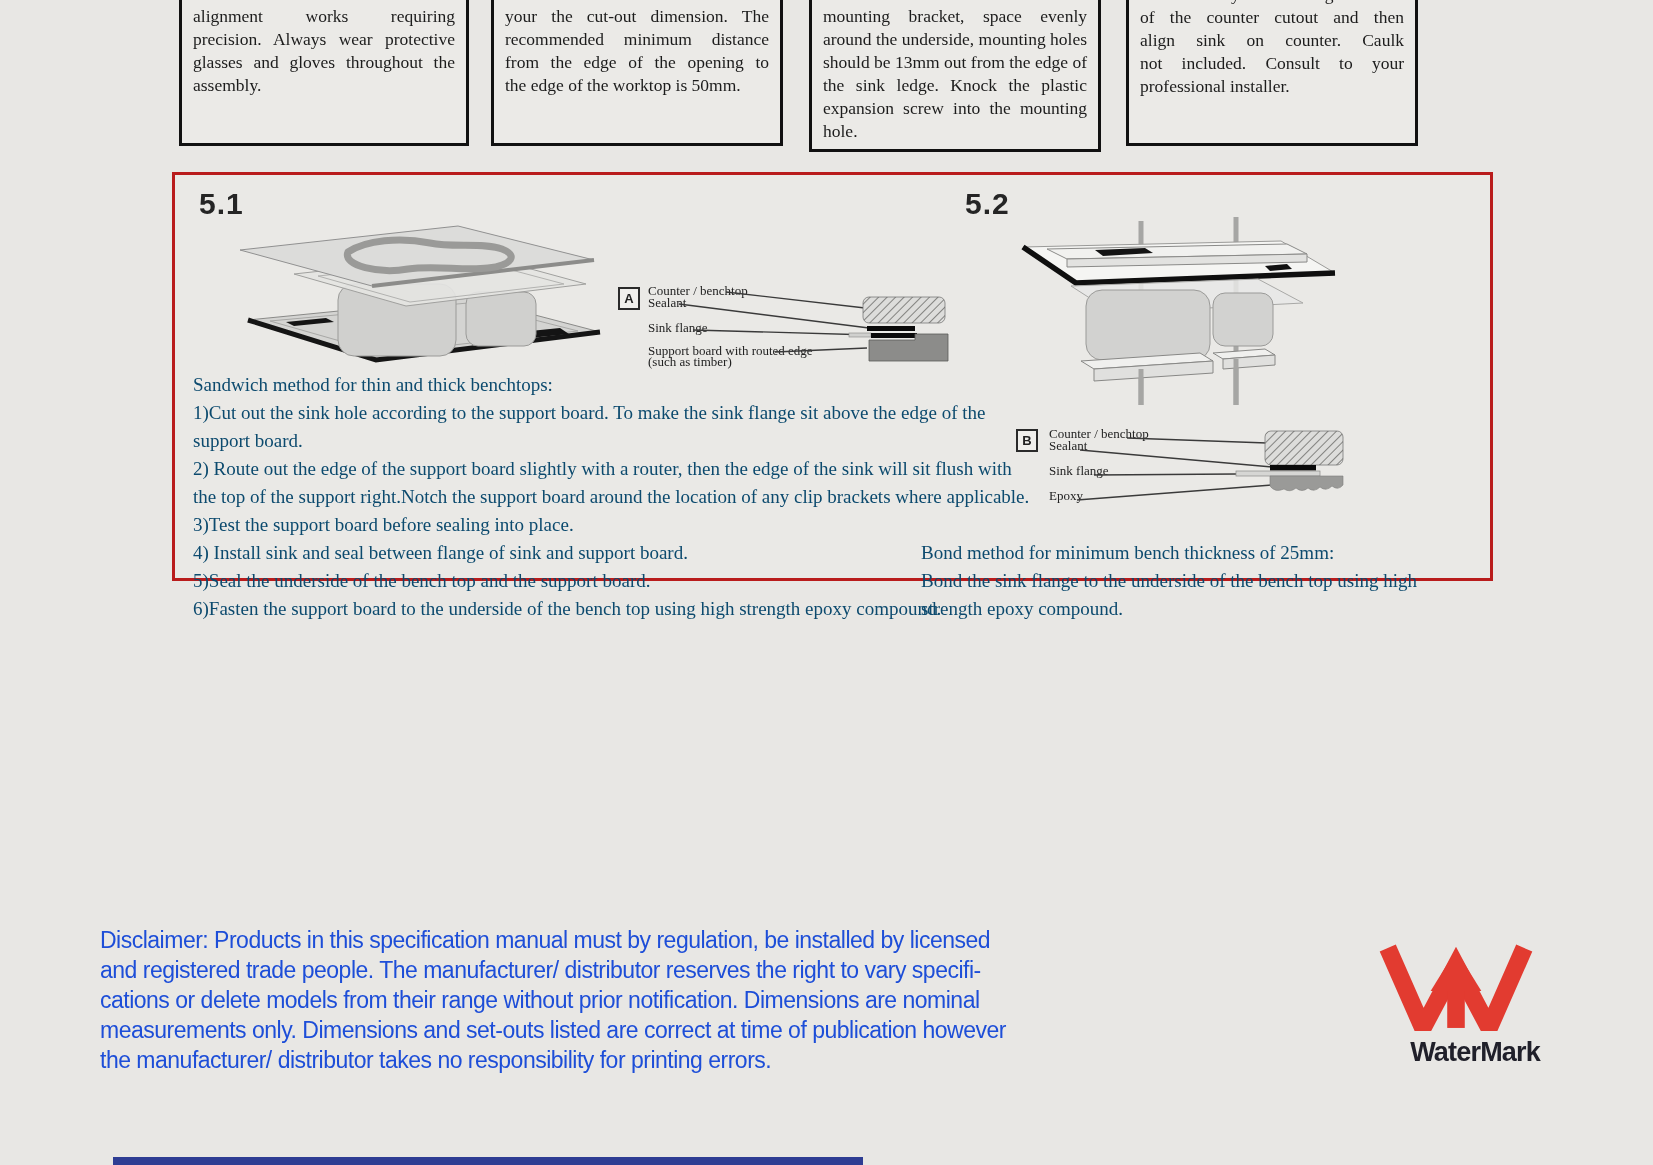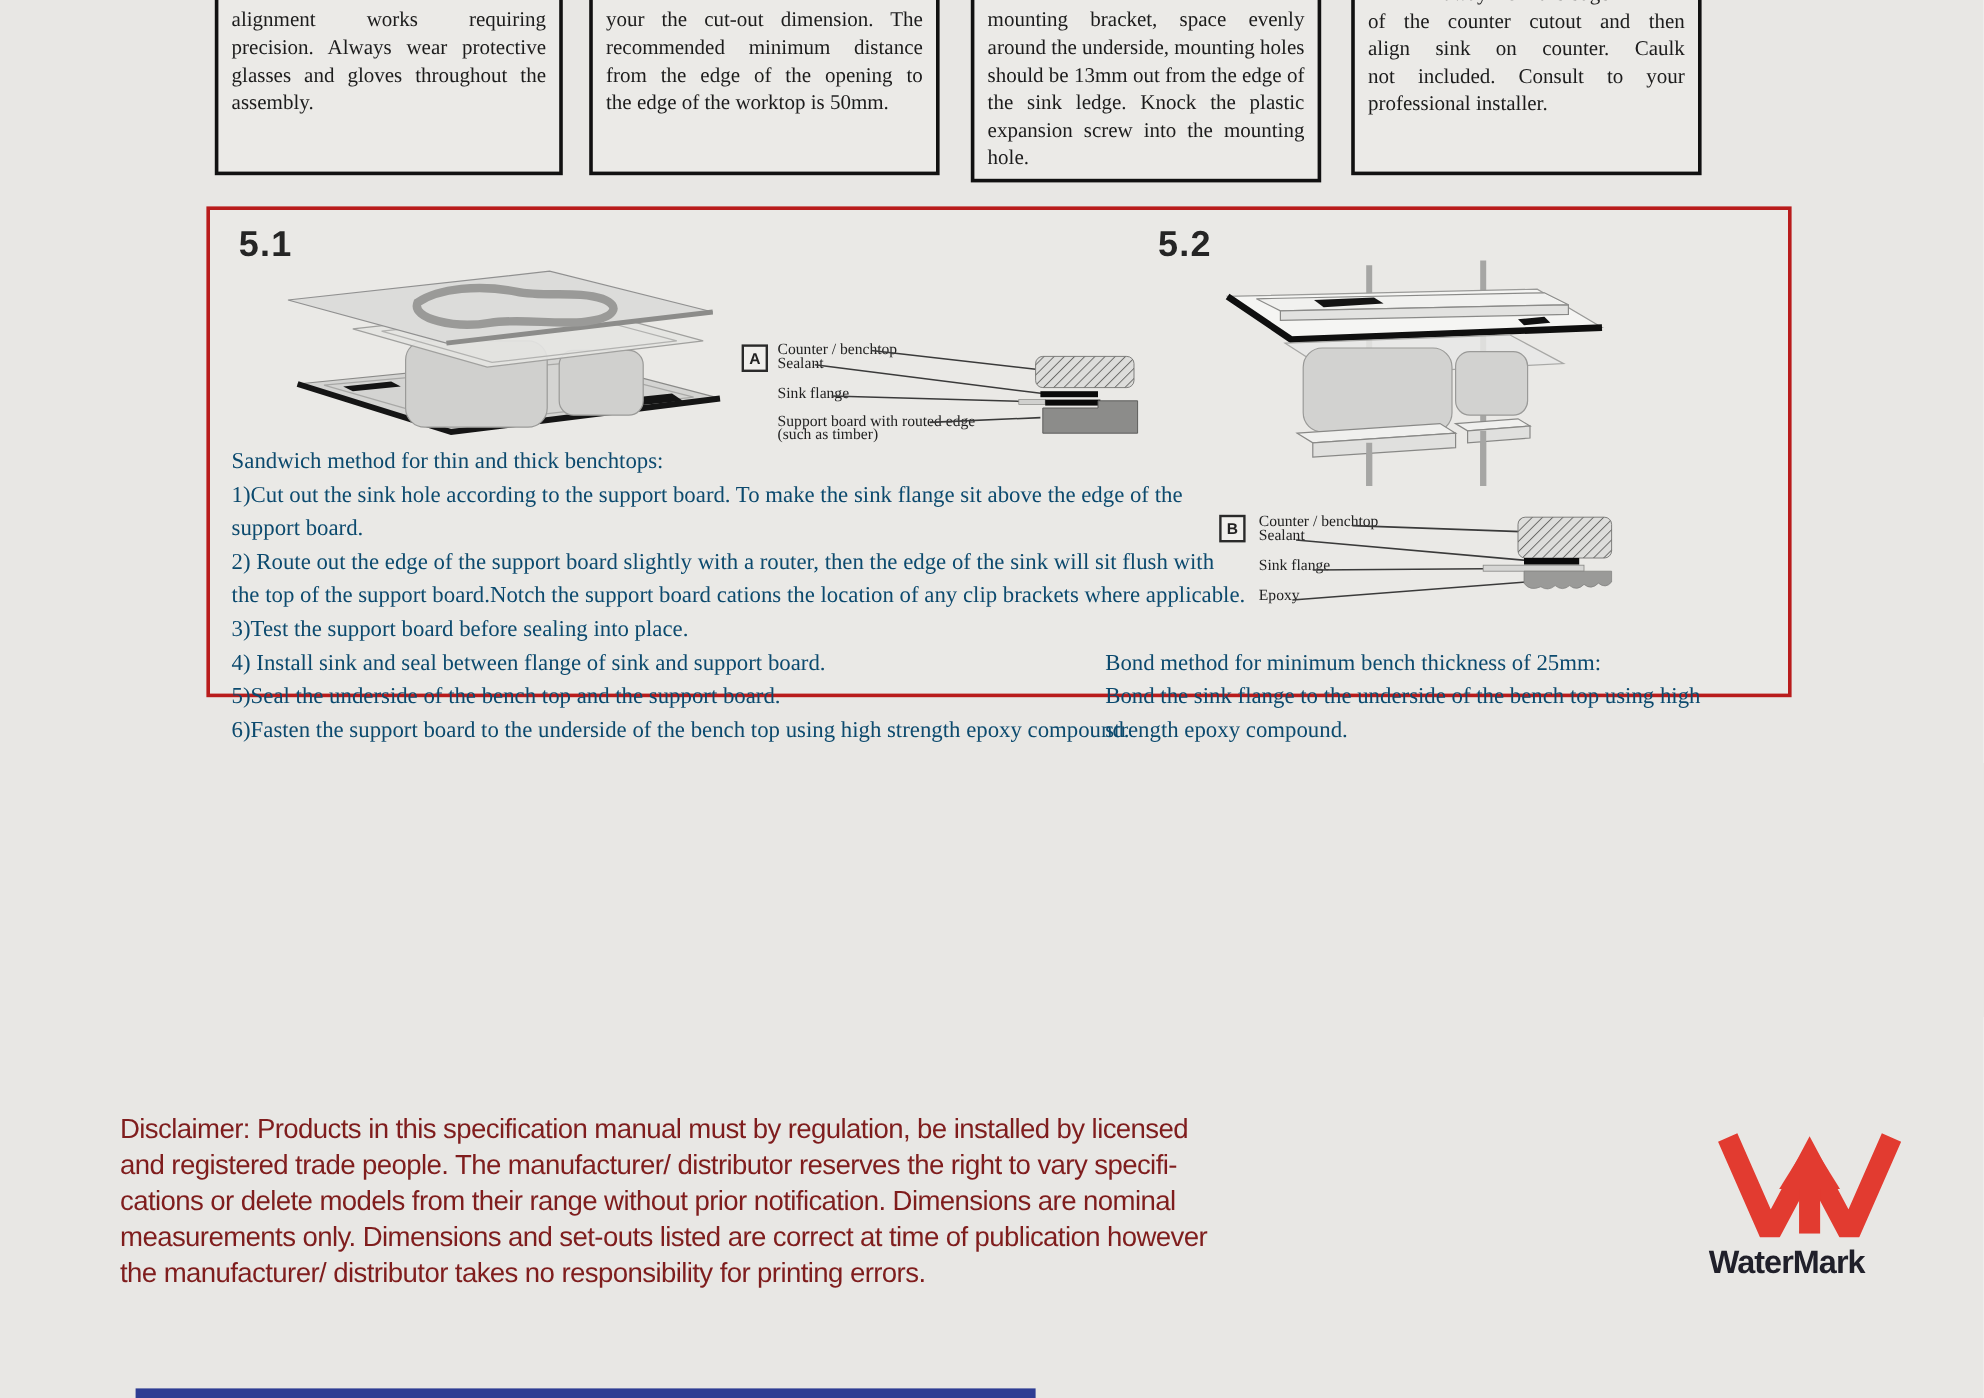--- a/index.html
+++ b/index.html
@@ -58,25 +58,25 @@
     font-size:13px;line-height:11px;color:#222;white-space:nowrap;
   }
   .steps{position:absolute;font-size:19px;color:#0c4a6e;}
   .steps .sline{height:28px;line-height:28px;white-space:nowrap;}
   .steps.s51{left:18px;top:196px;}
   .steps.s52{left:746px;top:364px;}
   
   .disclaimer{
     position:absolute;left:100px;top:925px;width:1040px;
     font-family:"Liberation Sans",sans-serif;
-    font-size:23px;line-height:30px;letter-spacing:-0.5px;color:#7f1d1d;
+    font-size:23px;line-height:30px;letter-spacing:-0.5px;color:#1d4ed8;
   }
   .disclaimer .dline{white-space:nowrap;}
   
-  .wm{position:absolute;left:1424px;top:943px;width:168px;text-align:left;}
+  .wm{position:absolute;left:1372px;top:943px;width:168px;text-align:right;}
   .wm svg{display:block;margin:0 auto;}
   .wm-text{
     font-family:"Liberation Sans",sans-serif;
     font-size:27px;font-weight:bold;letter-spacing:-0.8px;
     color:#20202a;margin-top:6px;
   }
   
   .bottom-bar{position:absolute;left:113px;top:1157px;width:750px;height:8px;background:#2e3d93;}
 </style>
 </head>
@@ -159,21 +159,21 @@
       <rect x="234" y="53" width="22" height="4" fill="#d0d0ce" stroke="#888886" stroke-width="0.6"></rect>
       <rect x="256" y="53" width="46" height="5" fill="#0a0a0a"></rect>
       <polygon points="254,60 300,60 300,54 333,54 333,81 254,81" fill="#8c8c8a" stroke="#5a5a58" stroke-width="0.8"></polygon>
     </svg>
 
     <div class="steps s51">
       <div class="sline">Sandwich method for thin and thick benchtops:</div>
       <div class="sline">1)Cut out the sink hole according to the support board. To make the sink flange sit above the edge of the</div>
       <div class="sline">support board.</div>
       <div class="sline">2) Route out the edge of the support board slightly with a router, then the edge of the sink will sit flush with</div>
-      <div class="sline">the top of the support board.Notch the support board cations the location of any clip brackets where applicable.</div>
+      <div class="sline">the top of the support right.Notch the support board around the location of any clip brackets where applicable.</div>
       <div class="sline">3)Test the support board before sealing into place.</div>
       <div class="sline">4) Install sink and seal between flange of sink and support board.</div>
       <div class="sline">5)Seal the underside of the bench top and the support board.</div>
       <div class="sline">6)Fasten the support board to the underside of the bench top using high strength epoxy compound.</div>
     </div>
 
     <svg class="dia d52" width="350" height="205" viewBox="0 0 350 205">
 
       <line x1="146" y1="8" x2="146" y2="192" stroke="#a6a6a4" stroke-width="5"></line>
       <line x1="241" y1="4" x2="241" y2="192" stroke="#a6a6a4" stroke-width="5"></line>

